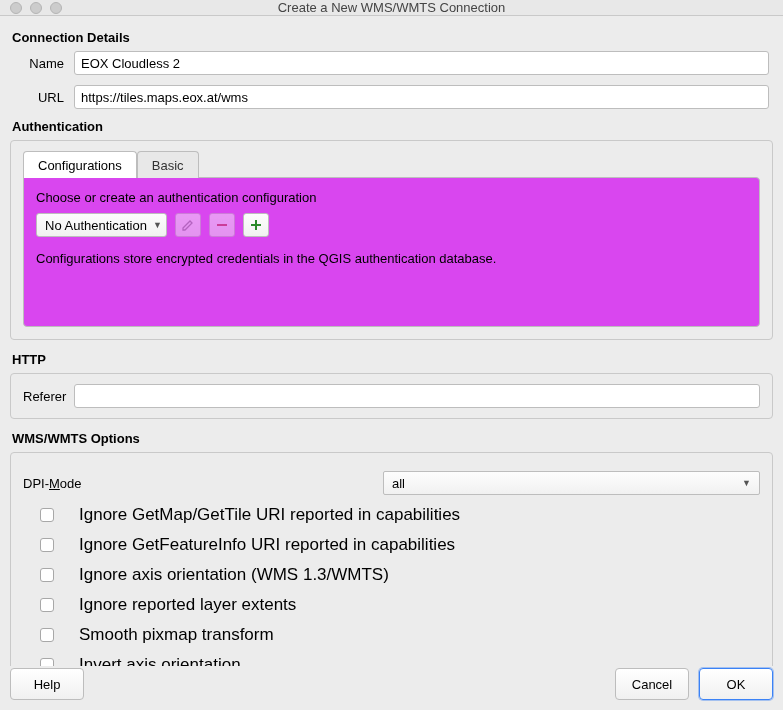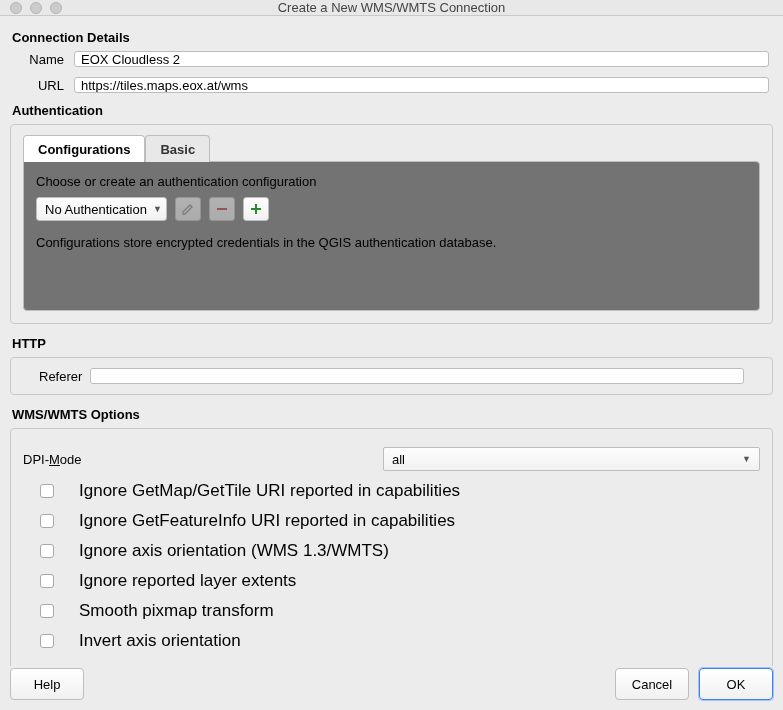--- a/index.html
+++ b/index.html
@@ -57,41 +57,40 @@
     margin: 6px 0 10px 0;
   }
   .form-row .lbl {
     width: 56px;
     text-align: right;
     padding-right: 10px;
     font-size: 13px;
   }
   input[type="text"].line-input {
     flex: 1;
-    height: 16px;
+    height: 24px;
     border: 1px solid #bdbdbd;
     background: #fff;
     border-radius: 3px;
     padding: 0 6px;
     font-size: 13px;
     outline: none;
   }
   .group-box {
     border: 1px solid #c9c9c9;
     border-radius: 4px;
     background: #ececec;
     padding: 10px 12px 12px 12px;
     margin-bottom: 12px;
   }
   
   .tabs {
     display: flex;
     align-items: flex-end;
     margin-bottom: -1px;
-    font-weight: bold;
   }
   .tab {
     padding: 6px 14px 5px 14px;
     font-size: 13px;
     border: 1px solid #bdbdbd;
     border-bottom: none;
     background: #e2e2e2;
     border-top-left-radius: 4px;
     border-top-right-radius: 4px;
     margin-right: 0;
@@ -100,21 +99,21 @@
   .tab.active {
     background: #fff;
     z-index: 2;
   }
   .tab:not(.active) {
     background: #e8e8e8;
     color: #333;
   }
   .tab-panel {
     border: 1px solid #bdbdbd;
-    background: #737373;
+    background: #d946ef;
     border-radius: 0 4px 4px 4px;
     padding: 12px 12px 40px 12px;
     min-height: 150px;
   }
   .auth-row {
     display: flex;
     align-items: flex-end;
     gap: 8px;
     margin: 8px 0 14px 0;
   }
@@ -283,21 +282,21 @@
               <rect x="6" y="2" width="2" height="10" fill="#2a8a2a"></rect>
               <rect x="2" y="6" width="10" height="2" fill="#2a8a2a"></rect>
             </svg>
         </div>
       </div>
       <div class="note">Configurations store encrypted credentials in the QGIS authentication database.</div>
     </div>
   </div>
 
   <div class="section-label">HTTP</div>
-  <div class="group-box" style="padding:10px 28px;">
+  <div class="group-box" style="padding:10px 12px;">
     <div class="referer-row">
       <div class="lbl2">Referer</div>
       <input type="text" class="line-input" value="" style="">
     </div>
   </div>
 
   <div class="section-label">WMS/WMTS Options</div>
   <div class="group-box">
     <div class="opt-row">
       <div class="opt-label">

